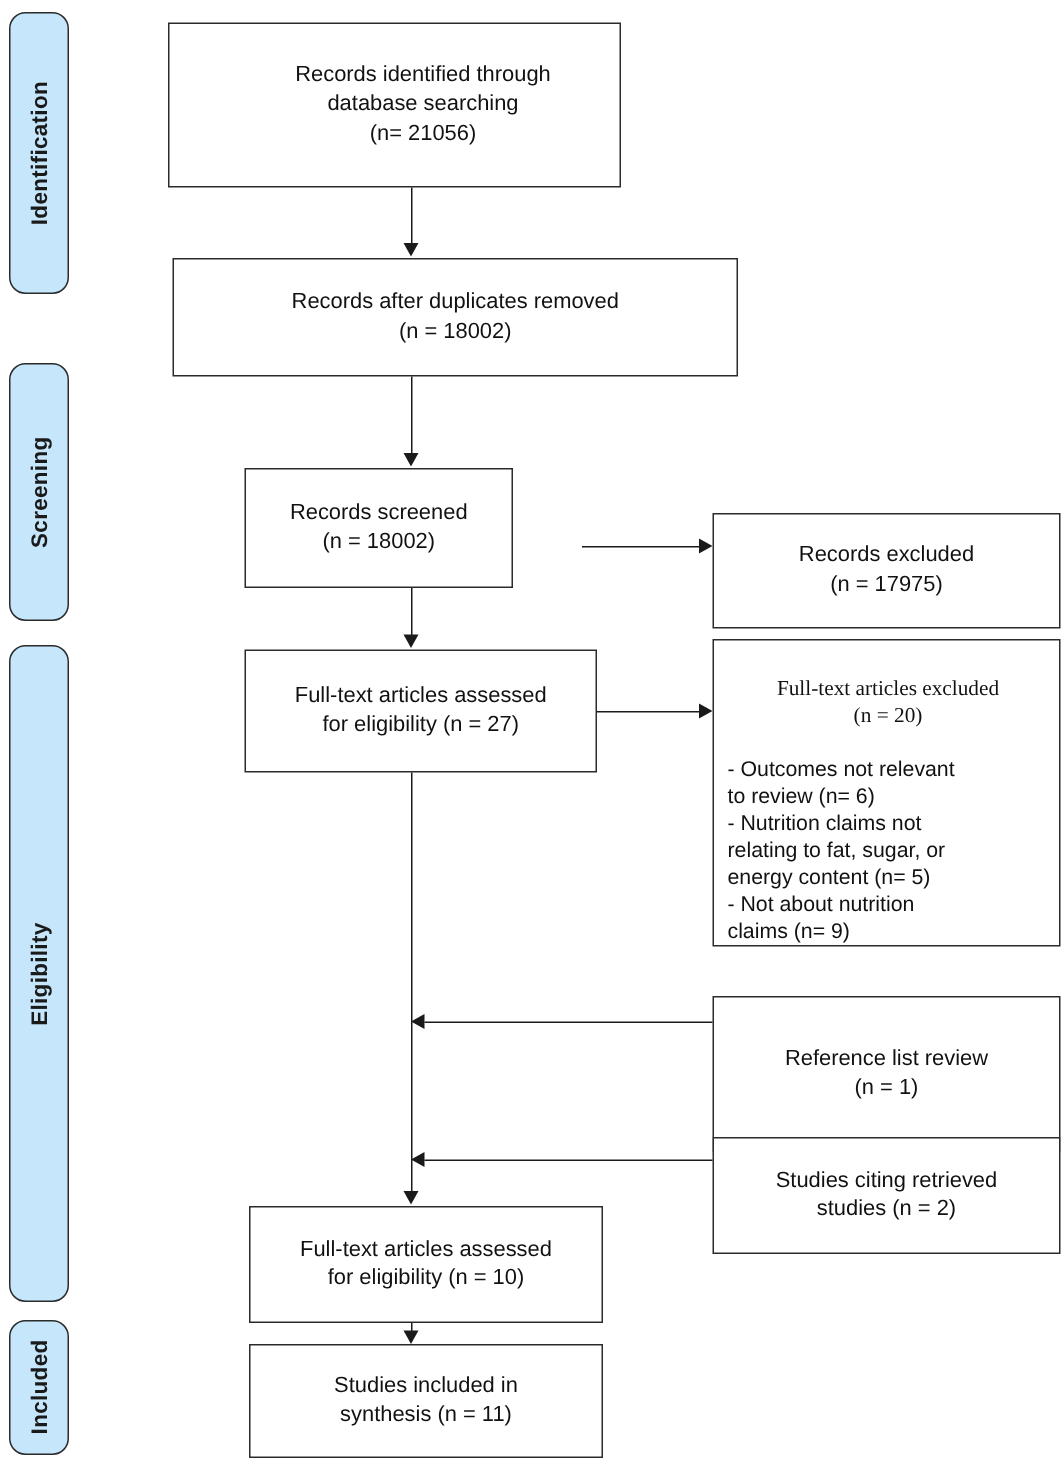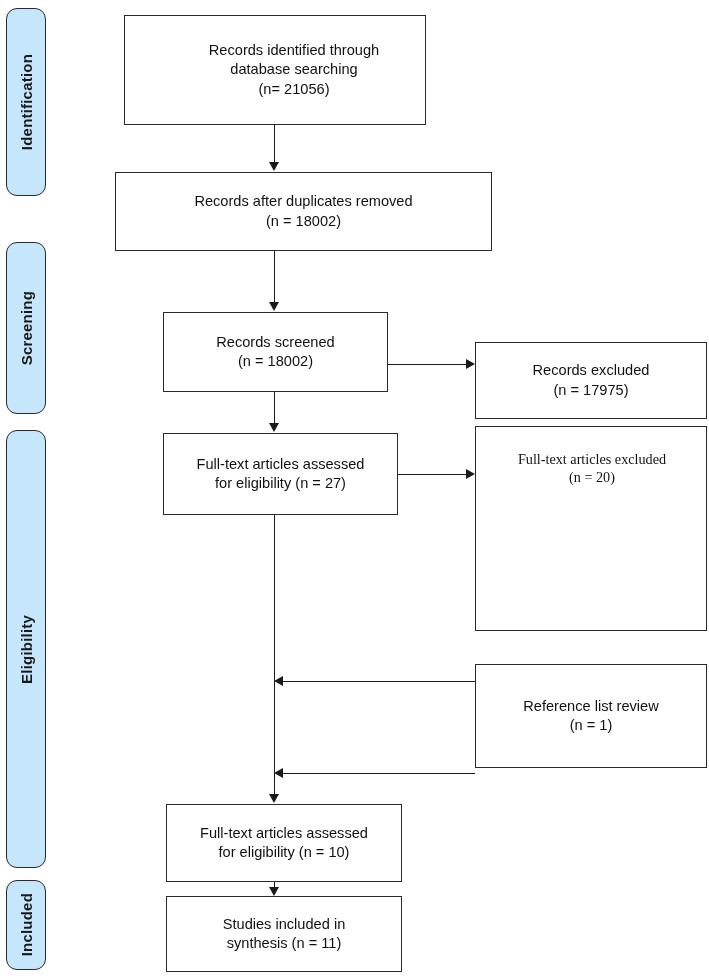--- a/index.html
+++ b/index.html
@@ -130,38 +130,38 @@
   </div>
 
   <div class="stage-tab" style="left:6px; top:430px; width:40px; height:438px;">
     <span class="stage-label">Eligibility</span>
   </div>
 
   <div class="stage-tab" style="left:6px; top:880px; width:40px; height:90px;">
     <span class="stage-label">Included</span>
   </div>
 
-  <div class="flow-box" style="left:124px; top:15px; width:302px; height:110px;padding-left:44px;">
+  <div class="flow-box" style="left:112px; top:15px; width:302px; height:110px;padding-left:44px;">
     <span class="box-text">Records identified through
 database searching
 (n= 21056)</span>
   </div>
 
   <div class="vline" style="left:274px; top:125px; height:38px;"></div>
   <div class="arrow-down" style="left:269px; top:162px;"></div>
 
   <div class="flow-box" style="left:87px; top:172px; width:377px; height:79px;margin-left:28px;">
     <span class="box-text">Records after duplicates removed
 (n = 18002)</span>
   </div>
 
   <div class="vline" style="left:274px; top:251px; height:52px;"></div>
   <div class="arrow-down" style="left:269px; top:302px;"></div>
 
-  <div class="flow-box" style="left:163px; top:312px; width:225px; height:80px;">
+  <div class="flow-box" style="left:163px; top:312px; width:179px; height:80px;">
     <span class="box-text">Records screened
 (n = 18002)</span>
   </div>
 
   <div class="hline" style="left:388px; top:364px; width:78px;"></div>
   <div class="arrow-right" style="left:466px; top:359px;"></div>
 
   <div class="flow-box" style="left:475px; top:326px; width:232px; height:77px;margin-top:16px;">
     <span class="box-text">Records excluded
 (n = 17975)</span>
@@ -175,34 +175,45 @@
 for eligibility (n = 27)</span>
   </div>
 
   <div class="hline" style="left:398px; top:474px; width:68px;"></div>
   <div class="arrow-right" style="left:466px; top:469px;"></div>
 
   <div class="flow-box align-left" style="left:475px; top:426px; width:232px; height:205px; font-size:14.2px; line-height:1.27;">
     <span class="box-text">
       <span class="excl-head">Full-text articles excluded
 (n = 20)</span>
+      <span class="excl-list"> - Outcomes not relevant
+to review (n= 6)
+ - Nutrition claims not
+relating to fat, sugar, or
+energy content (n= 5)
+ - Not about nutrition
+claims (n= 9)</span>
     </span>
   </div>
 
   <div class="vline" style="left:274px; top:515px; height:283px;"></div>
   <div class="arrow-down" style="left:269px; top:794px;"></div>
 
   <div class="flow-box" style="left:475px; top:664px; width:232px; height:104px;">
     <span class="box-text">Reference list review
 (n = 1)</span>
   </div>
 
   <div class="hline" style="left:283px; top:681px; width:192px;"></div>
   <div class="arrow-left" style="left:274px; top:676px;"></div>
 
+  <div class="flow-box" style="left:475px; top:758px; width:232px; height:78px;">
+    <span class="box-text">Studies citing retrieved
+studies (n = 2)</span>
+  </div>
 
   <div class="hline" style="left:283px; top:773px; width:192px;"></div>
   <div class="arrow-left" style="left:274px; top:768px;"></div>
 
   <div class="flow-box" style="left:166px; top:804px; width:236px; height:78px;">
     <span class="box-text">Full-text articles assessed
 for eligibility (n = 10)</span>
   </div>
 
   <div class="vline" style="left:274px; top:882px; height:6px;"></div>

